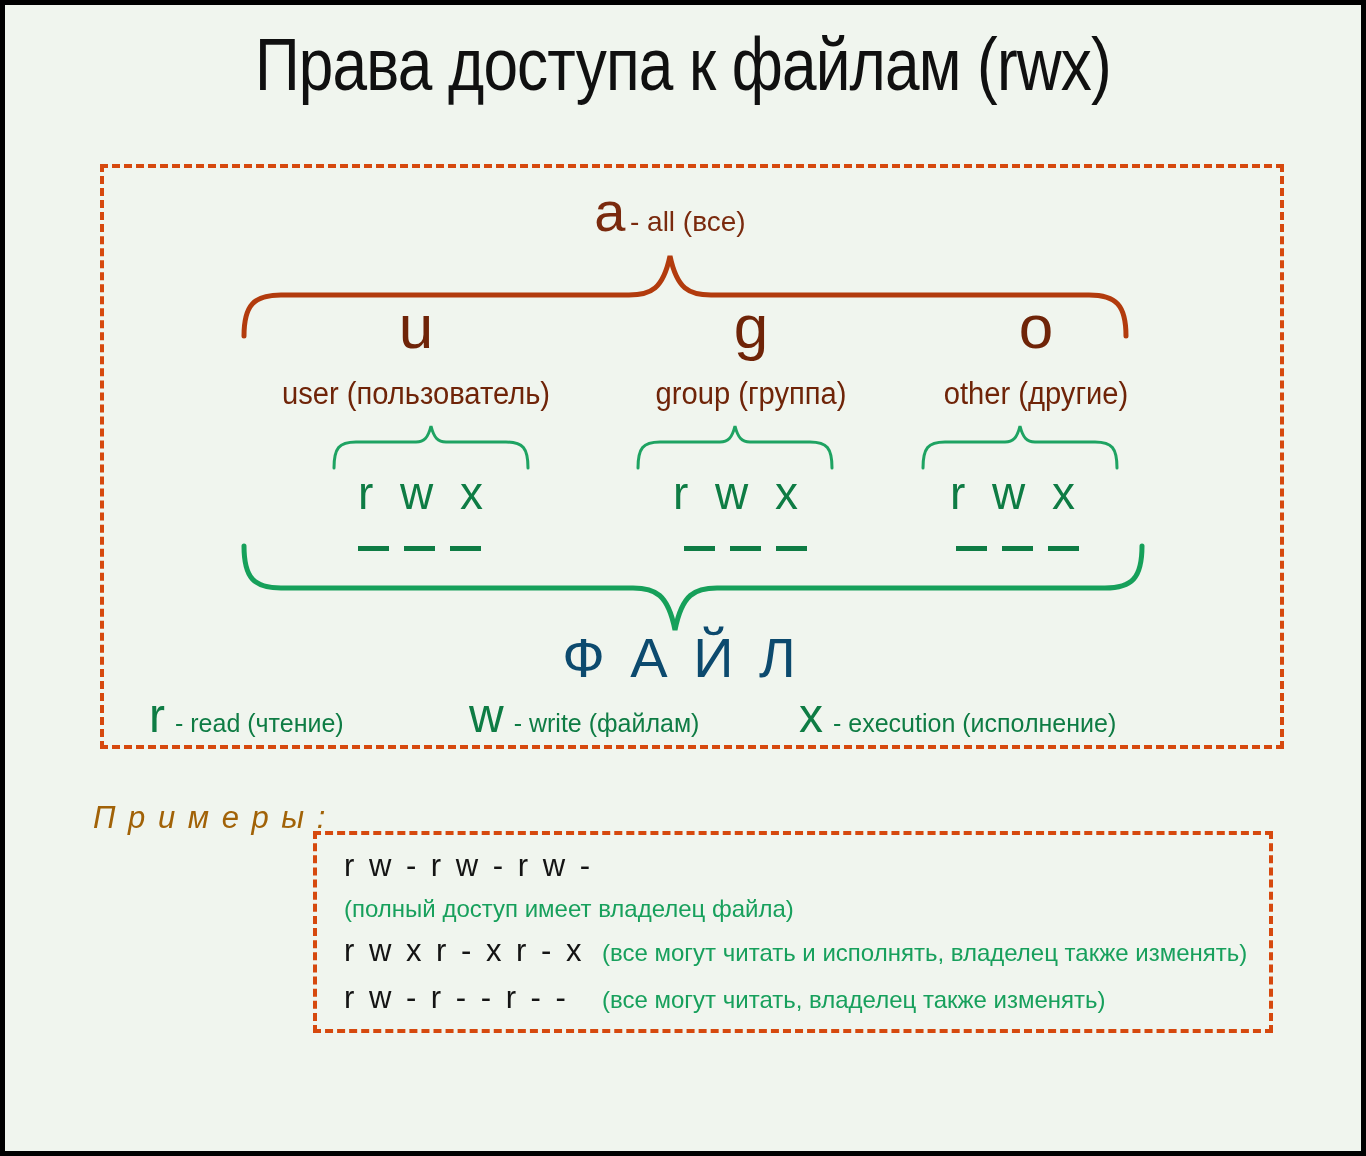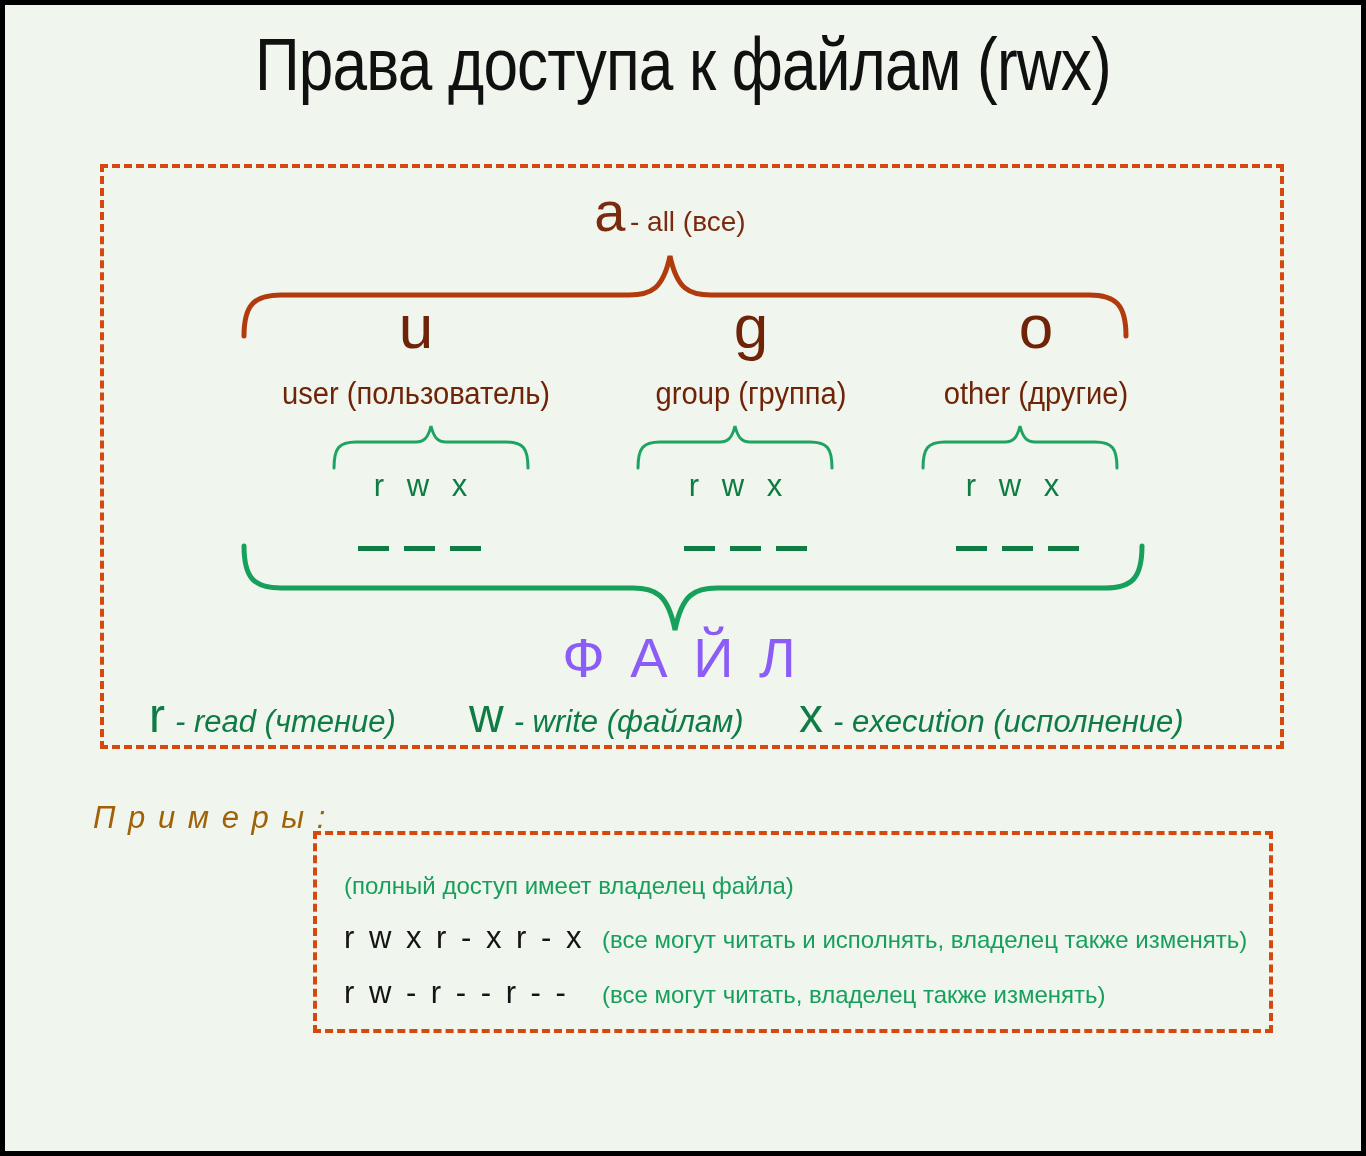--- a/index.html
+++ b/index.html
@@ -53,46 +53,46 @@
     position:absolute; top:210px; width:380px; text-align:center;
     font-size:31px; color:#6f2408; white-space:nowrap;
     transform:scaleX(0.94); transform-origin:center top;
   }
   .g-label-0 { left:122px; }
   .g-label-1 { left:457px; }
   .g-label-2 { left:742px; }
 
   .g-perms {
     position:absolute; top:302px; width:200px; text-align:center;
-    font-size:31px; letter-spacing:7px; color:#0e7c44; white-space:nowrap;
+    font-size:46px; letter-spacing:7px; color:#0e7c44; white-space:nowrap;
   }
   .g-perms-0 { left:220px; }
   .g-perms-1 { left:535px; }
   .g-perms-2 { left:812px; }
 
   .dash-group { position:absolute; top:378px; display:flex; gap:15px; }
   .dash-group-0 { left:254px; }
   .dash-group-1 { left:580px; }
   .dash-group-2 { left:852px; }
   .dash { width:31px; height:5px; background:#0e7c44; }
 
   .file-label {
     position:absolute; top:462px; left:0; width:1155px; text-align:center;
-    font-size:56px; letter-spacing:5px; color:#8b5cf6; white-space:nowrap;
+    font-size:56px; letter-spacing:5px; color:#0c4a6e; white-space:nowrap;
   }
 
   .legend-item {
     position:absolute; top:524px; display:flex; align-items:baseline;
     gap:10px; color:#0e7c44; white-space:nowrap;
   }
   .legend-item-0 { left:45px; }
   .legend-item-1 { left:365px; }
   .legend-item-2 { left:695px; }
   .legend-letter { font-size:48px; }
-  .legend-desc   { font-size:31px;font-style:italic; }
+  .legend-desc   { font-size:25px; }
 
   .examples-heading {
     position:absolute; left:93px; top:800px;
     font-size:31px; font-style:italic; color:#a16207;
     letter-spacing:2px; white-space:nowrap;
   }
 
   .examples-box {
     position:absolute; left:313px; top:831px; width:960px; height:202px;
     border:4px dashed #d6490e; box-sizing:border-box;
@@ -188,20 +188,21 @@
     <div class="legend-item legend-item-2">
       <span class="legend-letter">x</span>
       <span class="legend-desc">- execution (исполнение)</span>
     </div>
   </div>
 
   <div class="examples-heading">П р и м е р ы :</div>
 
   <div class="examples-box">
     <div class="ex-row">
+      <span class="ex-perms">r w - r w - r w -</span>
     </div>
     <div class="ex-row">
       <span class="ex-note">(полный доступ имеет владелец файла)</span>
     </div>
     <div class="ex-row">
       <span class="ex-perms">r w x r - x r - x</span>
       <span class="ex-note">(все могут читать и исполнять, владелец также изменять)</span>
     </div>
     <div class="ex-row">
       <span class="ex-perms">r w - r - - r - -</span>

